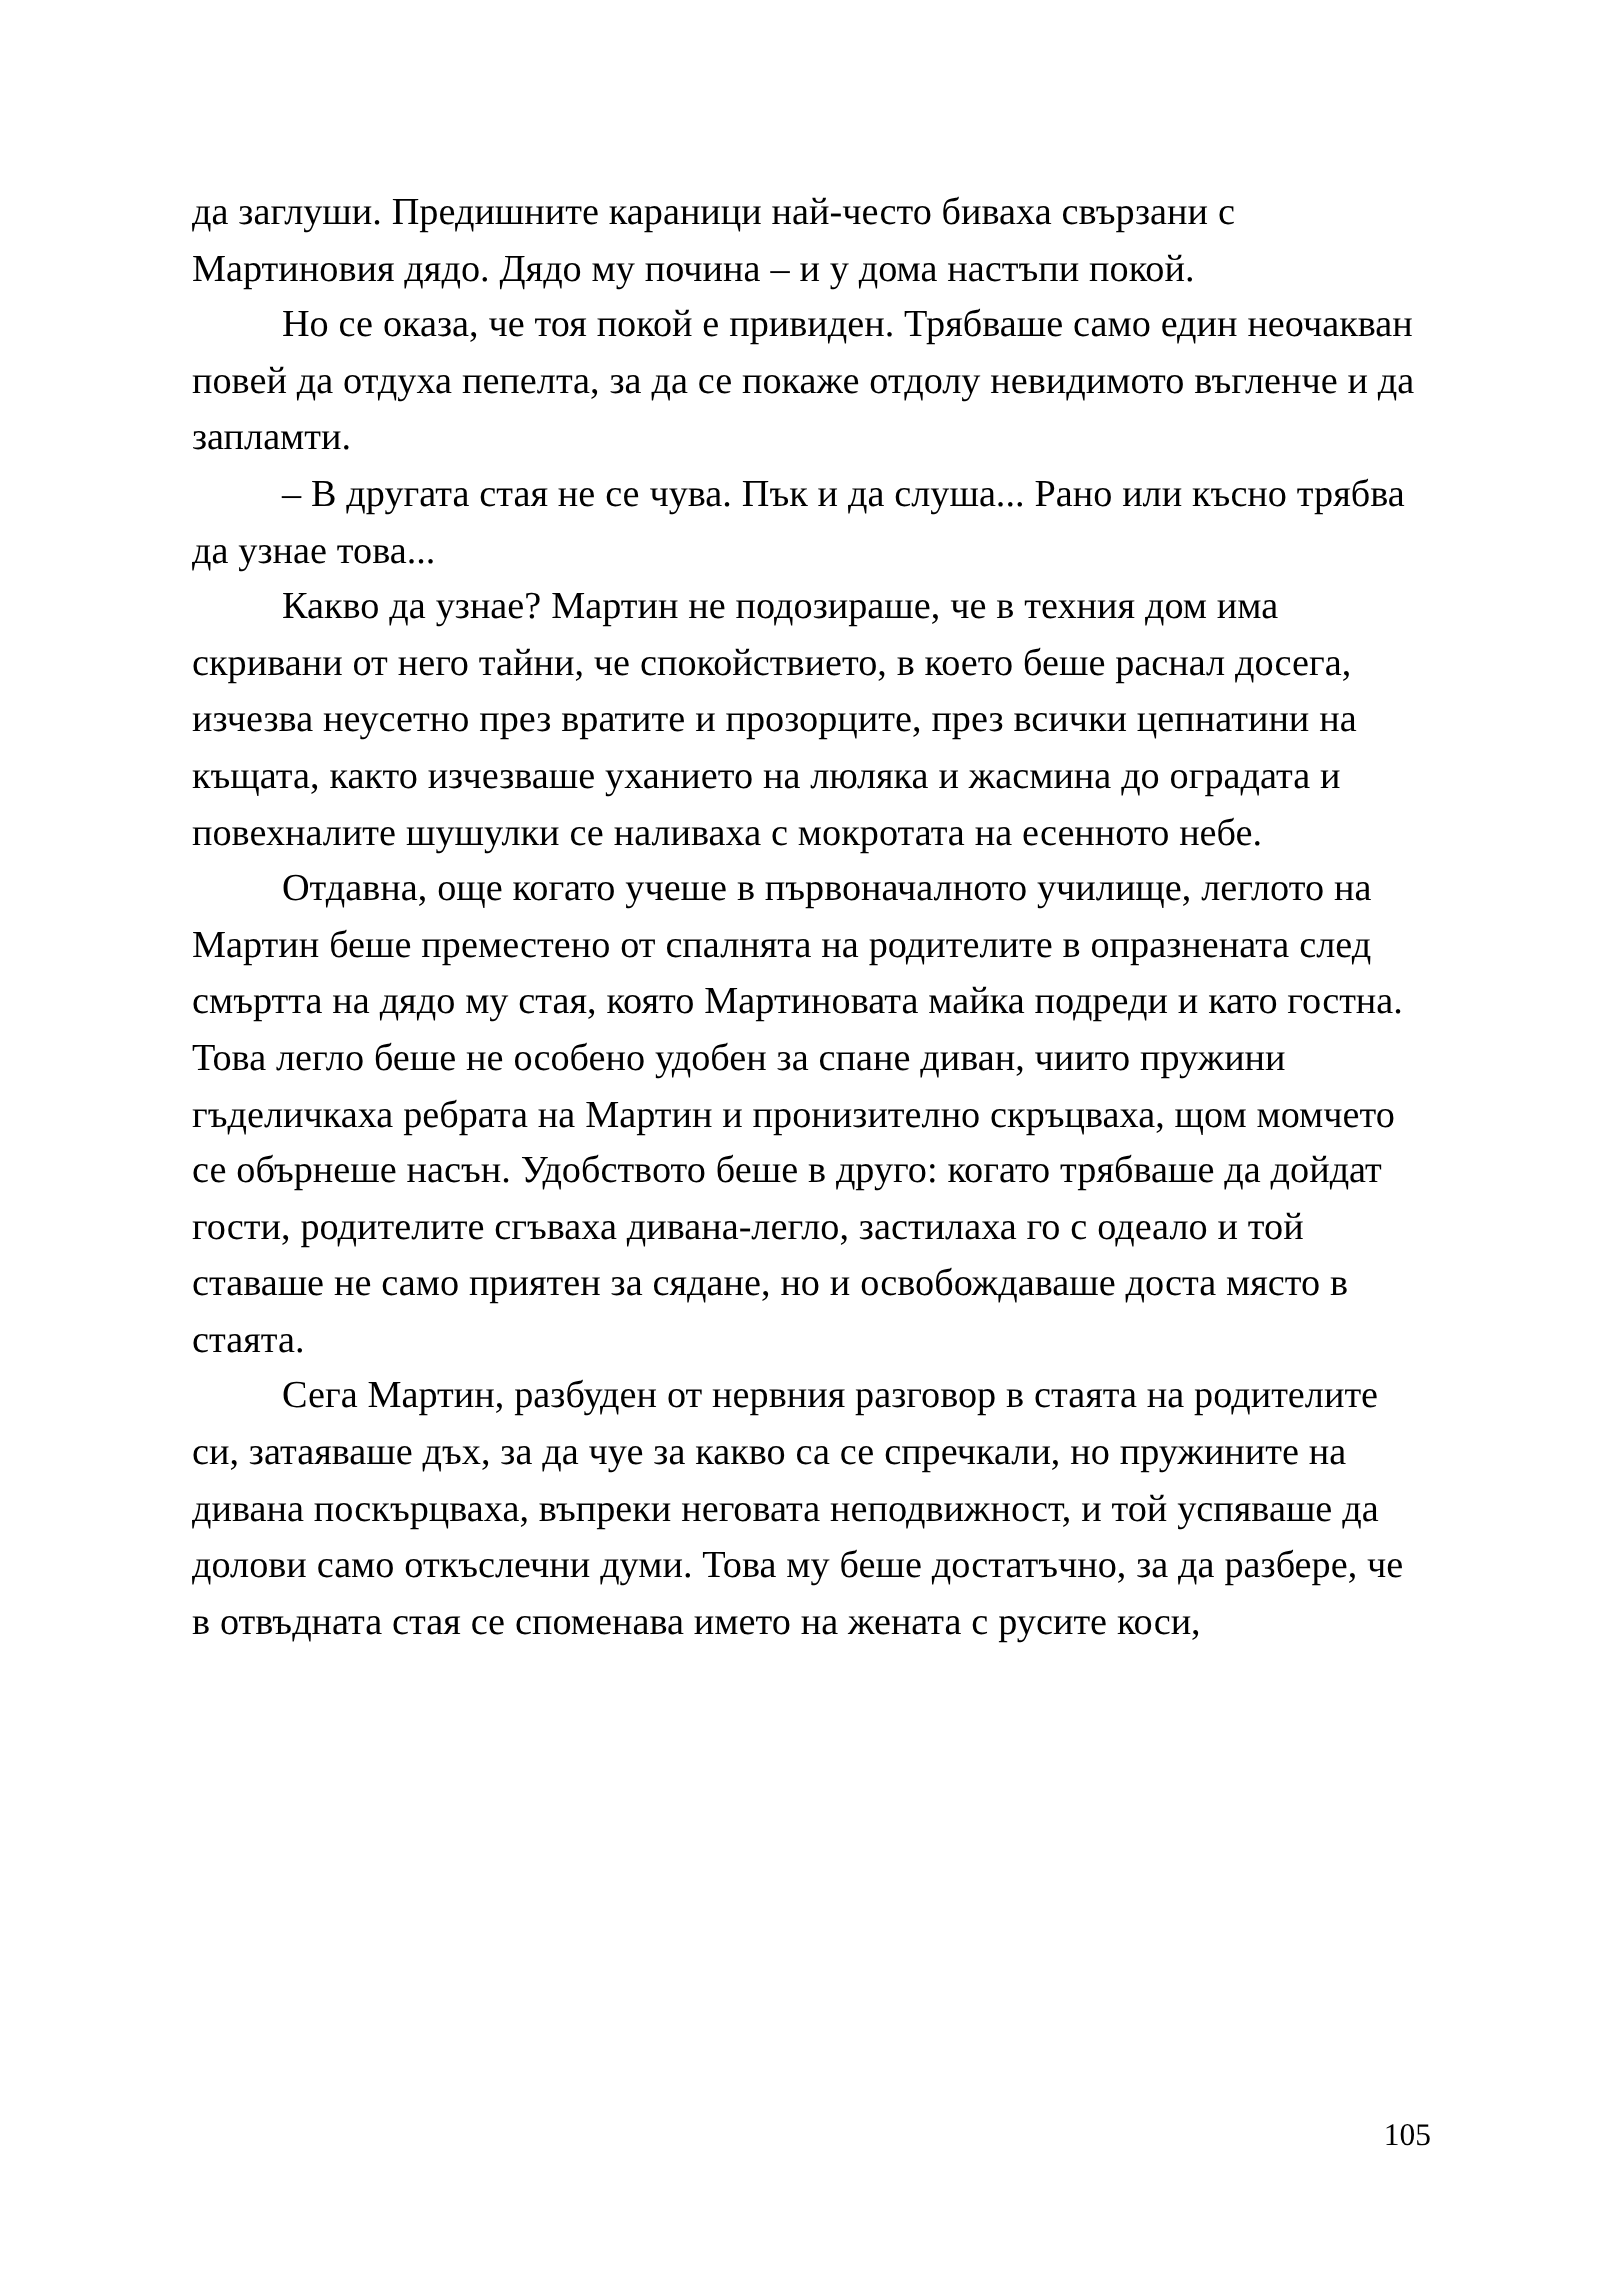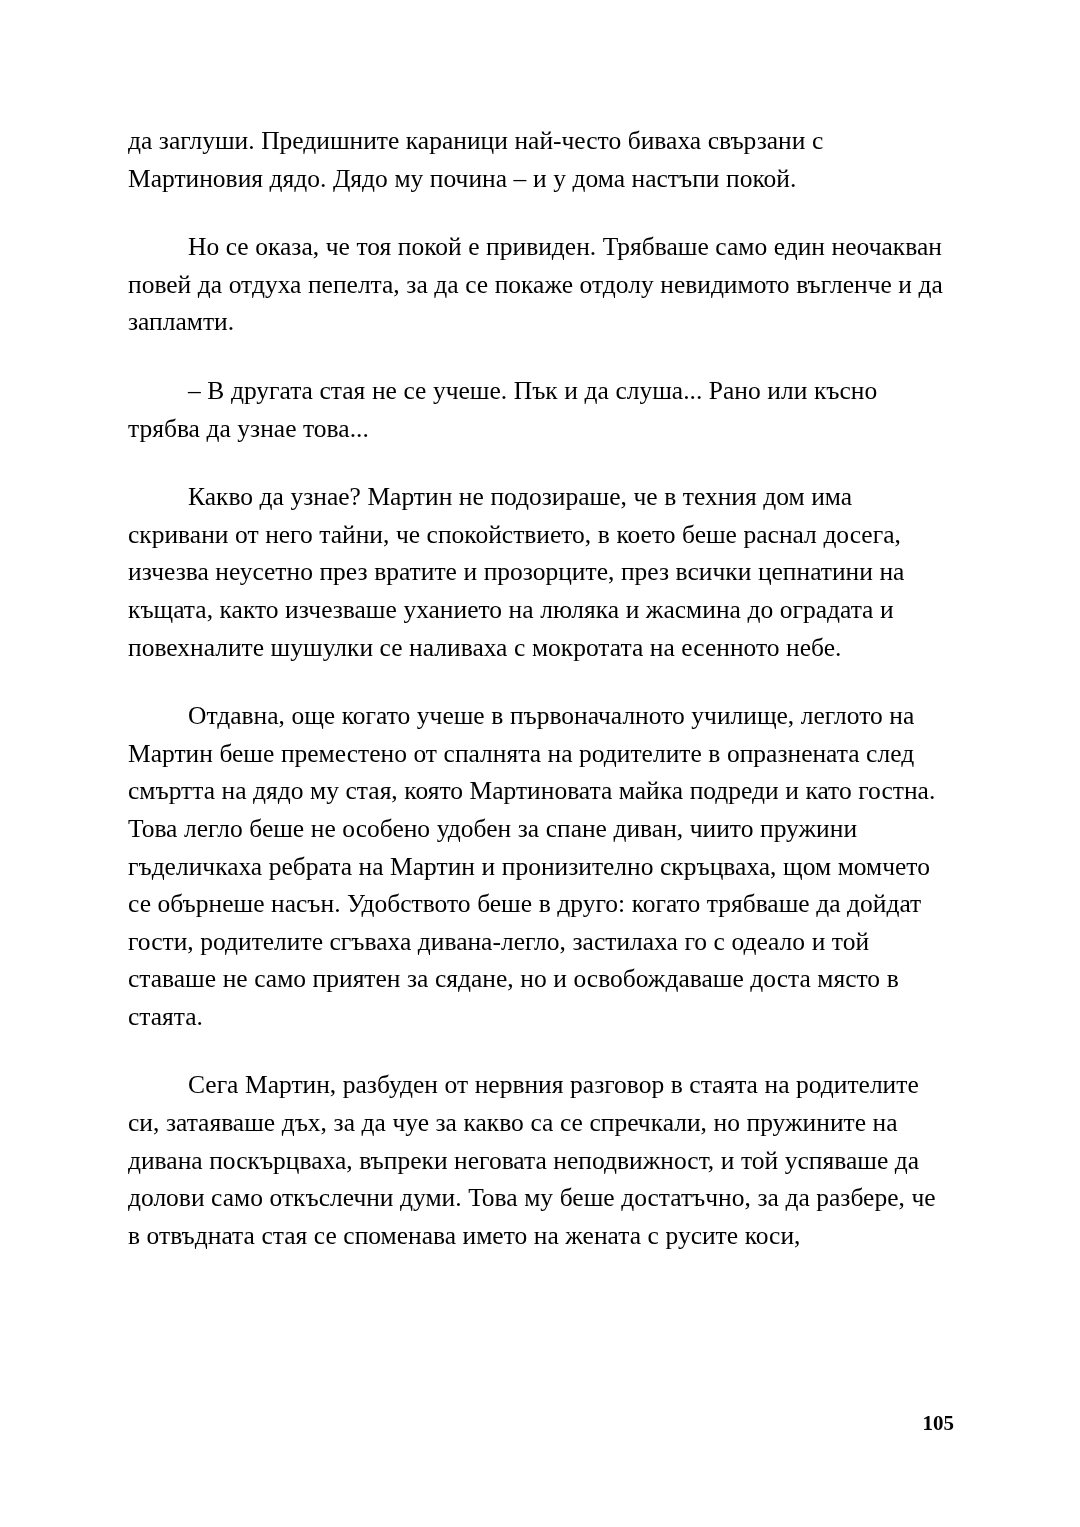--- a/index.html
+++ b/index.html
@@ -29,38 +29,36 @@
     margin: 0;
     font-size: 25.5px;
     line-height: 37.6px;
     text-align: left;
     text-indent: 0;
     hyphens: none;
     word-spacing: 0.2px;
   }
   p.indent {
     text-indent: 60px;
-    margin-top: 31px;
   }
   .folio {
     position: absolute;
     right: 126px;
     bottom: 92px;
     font-size: 21px;
     line-height: 24px;
     color: #000000;
-    font-weight: bold;
   }
 </style>
 </head>
 <body>
 
 <div class="page">
   <div class="text-column">
     <p class="para">да заглуши. Предишните караници най-често биваха свързани с Мартиновия дядо. Дядо му почина – и у дома настъпи покой.</p>
     <p class="para indent">Но се оказа, че тоя покой е привиден. Трябваше само един неочакван повей да отдуха пепелта, за да се покаже отдолу невидимото въгленче и да запламти.</p>
-    <p class="para indent">– В другата стая не се учеше. Пък и да слуша... Рано или късно трябва да узнае това...</p>
+    <p class="para indent">– В другата стая не се чува. Пък и да слуша... Рано или късно трябва да узнае това...</p>
     <p class="para indent">Какво да узнае? Мартин не подозираше, че в техния дом има скривани от него тайни, че спокойствието, в което беше раснал досега, изчезва неусетно през вратите и прозорците, през всички цепнатини на къщата, както изчезваше уханието на люляка и жасмина до оградата и повехналите шушулки се наливаха с мокротата на есенното небе.</p>
     <p class="para indent">Отдавна, още когато учеше в първоначалното училище, леглото на Мартин беше преместено от спалнята на родителите в опразнената след смъртта на дядо му стая, която Мартиновата майка подреди и като гостна. Това легло беше не особено удобен за спане диван, чиито пружини гъделичкаха ребрата на Мартин и пронизително скръцваха, щом момчето се обърнеше насън. Удобството беше в друго: когато трябваше да дойдат гости, родителите сгъваха дивана-легло, застилаха го с одеало и той ставаше не само приятен за сядане, но и освобождаваше доста място в стаята.</p>
     <p class="para indent">Сега Мартин, разбуден от нервния разговор в стаята на родителите си, затаяваше дъх, за да чуе за какво са се спречкали, но пружините на дивана поскърцваха, въпреки неговата неподвижност, и той успяваше да долови само откъслечни думи. Това му беше достатъчно, за да разбере, че в отвъдната стая се споменава името на жената с русите коси,</p>
   </div>
   <div class="folio">105</div>
 </div>
 
 </body></html>

